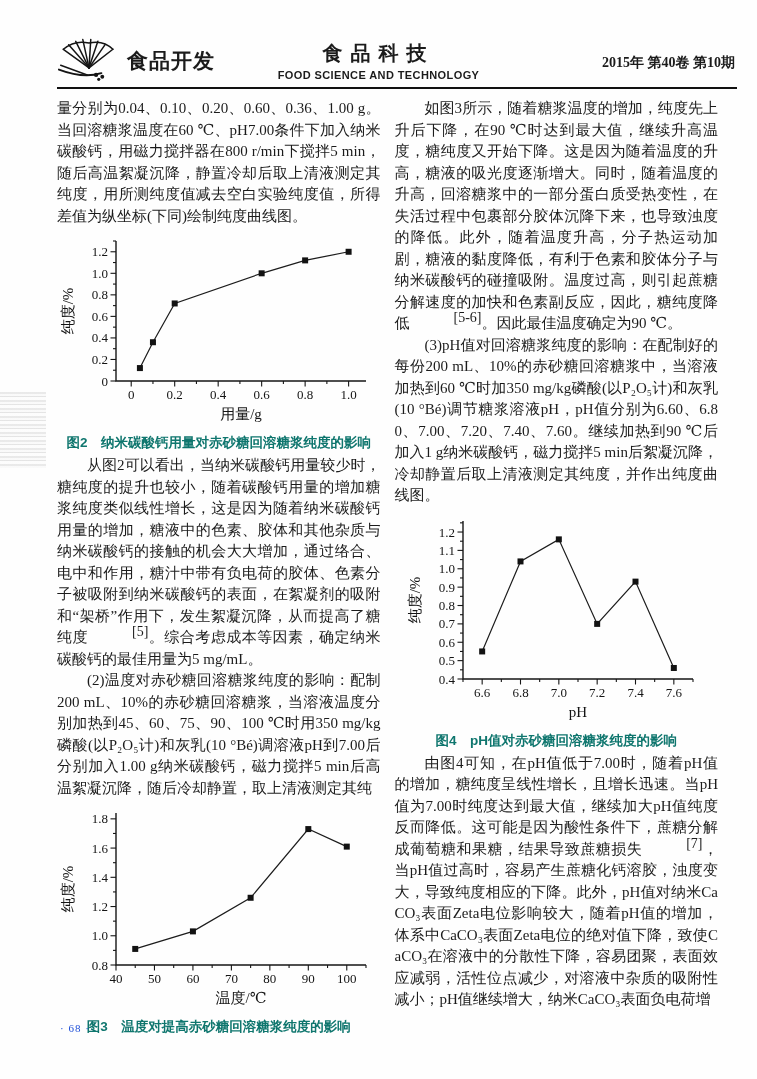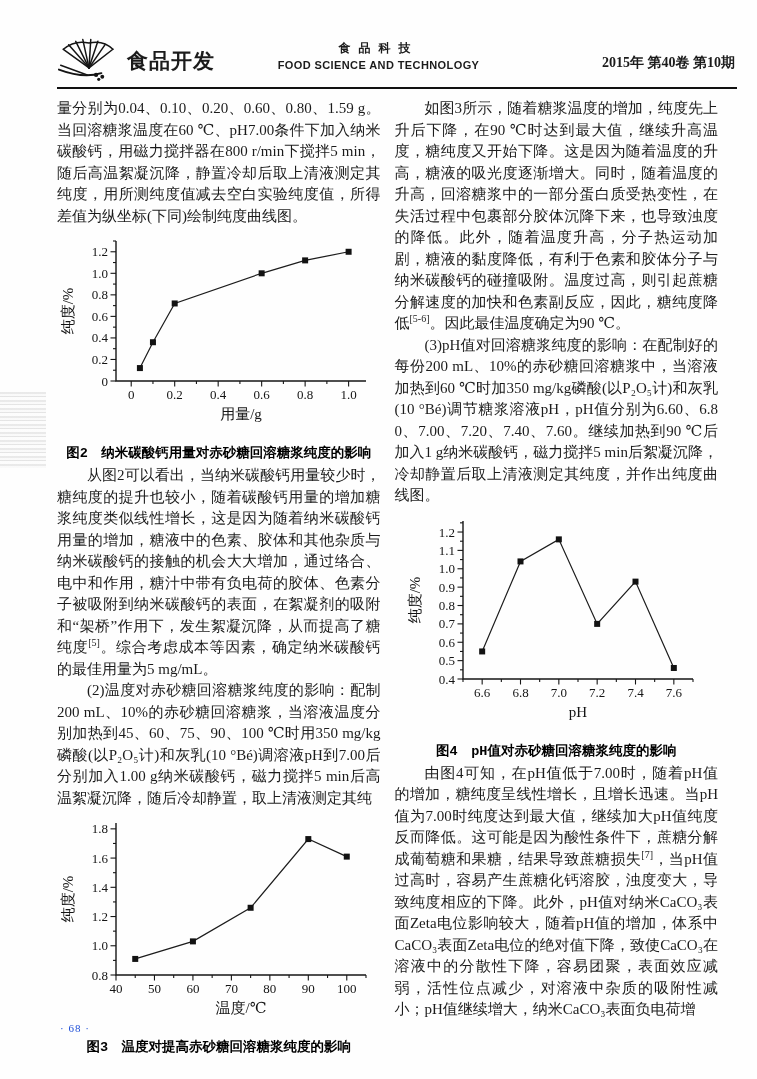--- a/index.html
+++ b/index.html
@@ -8,34 +8,34 @@
     position:relative; width:757px; height:1079px; margin:0 auto;
     background:#fefefe; overflow:hidden; color:#1b1b1b;
     font-family:"Liberation Serif","DejaVu Serif",serif;
   }
   
   .header { position:relative; height:90px; }
   .logo { position:absolute; left:57px; top:36px; display:flex; align-items:center; gap:6px; }
   .logo-text { font-family:"Liberation Sans","DejaVu Sans",sans-serif; font-weight:900; font-size:21px; letter-spacing:1px; }
   .journal { position:absolute; left:0; right:0; top:40px; text-align:center;
              font-family:"Liberation Sans","DejaVu Sans",sans-serif; }
-  .journal-cn { font-size:12px; font-weight:900; letter-spacing:8px; }
+  .journal-cn { font-size:20px; font-weight:900; letter-spacing:8px; }
   .journal-en { font-size:11px; font-weight:800; letter-spacing:.4px; margin-top:2px; }
   .issue { position:absolute; right:22px; top:54px; font-size:14px; font-weight:700; }
   .rule { position:absolute; left:57px; right:20px; top:87px; border-top:2px solid #111; }
   
   .columns { position:absolute; left:57px; top:98px; width:661px; display:flex; gap:14px; }
   .col { width:324px; }
   .para { font-size:15px; line-height:21.5px; text-align:justify; word-break:break-all; }
   .ind { text-indent:2em; }
-  .para sup { font-size:10px; line-height:0; }
+  .para sup { font-size:14px; line-height:0;margin-left:44px; }
   
   .figure { text-align:center; margin:4px 0 3px 0; }
-  .fig-caption { font-family:Liberation Mono, monospace; font-weight:700;
-                 font-size:13.5px; color:#000000; margin-top:15px; }
+  .fig-caption { font-family:Liberation Sans, sans-serif; font-weight:700;
+                 font-size:13.5px; color:#0f766e; margin-top:5px; }
   svg text.tl { font-family:"Liberation Serif","DejaVu Serif",serif; font-size:13px; fill:#141414; }
   svg text.al { font-family:"Liberation Serif","DejaVu Serif",serif; font-size:15px; fill:#141414; }
   svg .axis { stroke:#161616; stroke-width:1.4; fill:none; }
   svg .tick { stroke:#161616; stroke-width:1.1; }
   svg .series { fill:none; stroke:#1c1c1c; stroke-width:1.2; }
   svg .marker { fill:#121212; }
   
   .page-number { position:absolute; left:60px; top:1022px; font-size:11px; letter-spacing:1px; color:#1d4ed8; }
   .scan-artifact { position:absolute; left:0; top:392px; width:46px; height:76px; opacity:.55;
      background:repeating-linear-gradient(180deg,#d9d9d9 0 2px,#f6f6f6 2px 4px,#cfcfcf 4px 5px,#fbfbfb 5px 8px); }
@@ -75,21 +75,21 @@
       <div class="journal-cn">食品科技</div>
       <div class="journal-en">FOOD SCIENCE AND TECHNOLOGY</div>
     </div>
     <div class="issue">2015年 第40卷 第10期</div>
     <div class="rule"></div>
   </div>
 
   <div class="columns">
 
     <div class="col">
-      <div class="para">量分别为0.04、0.10、0.20、0.60、0.80、1.59 g。当回溶糖浆温度在60 ℃、pH7.00条件下加入纳米碳酸钙，用磁力搅拌器在800 r/min下搅拌5 min，随后高温絮凝沉降，静置冷却后取上清液测定其纯度，用所测纯度值减去空白实验纯度值，所得差值为纵坐标(下同)绘制纯度曲线图。</div>
+      <div class="para">量分别为0.04、0.10、0.20、0.60、0.36、1.00 g。当回溶糖浆温度在60 ℃、pH7.00条件下加入纳米碳酸钙，用磁力搅拌器在800 r/min下搅拌5 min，随后高温絮凝沉降，静置冷却后取上清液测定其纯度，用所测纯度值减去空白实验纯度值，所得差值为纵坐标(下同)绘制纯度曲线图。</div>
 
       <div class="figure">
         <svg width="322" height="194">
             <path class="axis" d="M58 10 V150 H308"></path>
             <line class="tick" x1="73.21739130434783" y1="150" x2="73.21739130434783" y2="155.5"></line>
             <line class="tick" x1="94.95652173913044" y1="150" x2="94.95652173913044" y2="153"></line>
             <line class="tick" x1="116.69565217391303" y1="150" x2="116.69565217391303" y2="155.5"></line>
             <line class="tick" x1="138.43478260869566" y1="150" x2="138.43478260869566" y2="153"></line>
             <line class="tick" x1="160.17391304347825" y1="150" x2="160.17391304347825" y2="155.5"></line>
             <line class="tick" x1="181.91304347826087" y1="150" x2="181.91304347826087" y2="153"></line>

